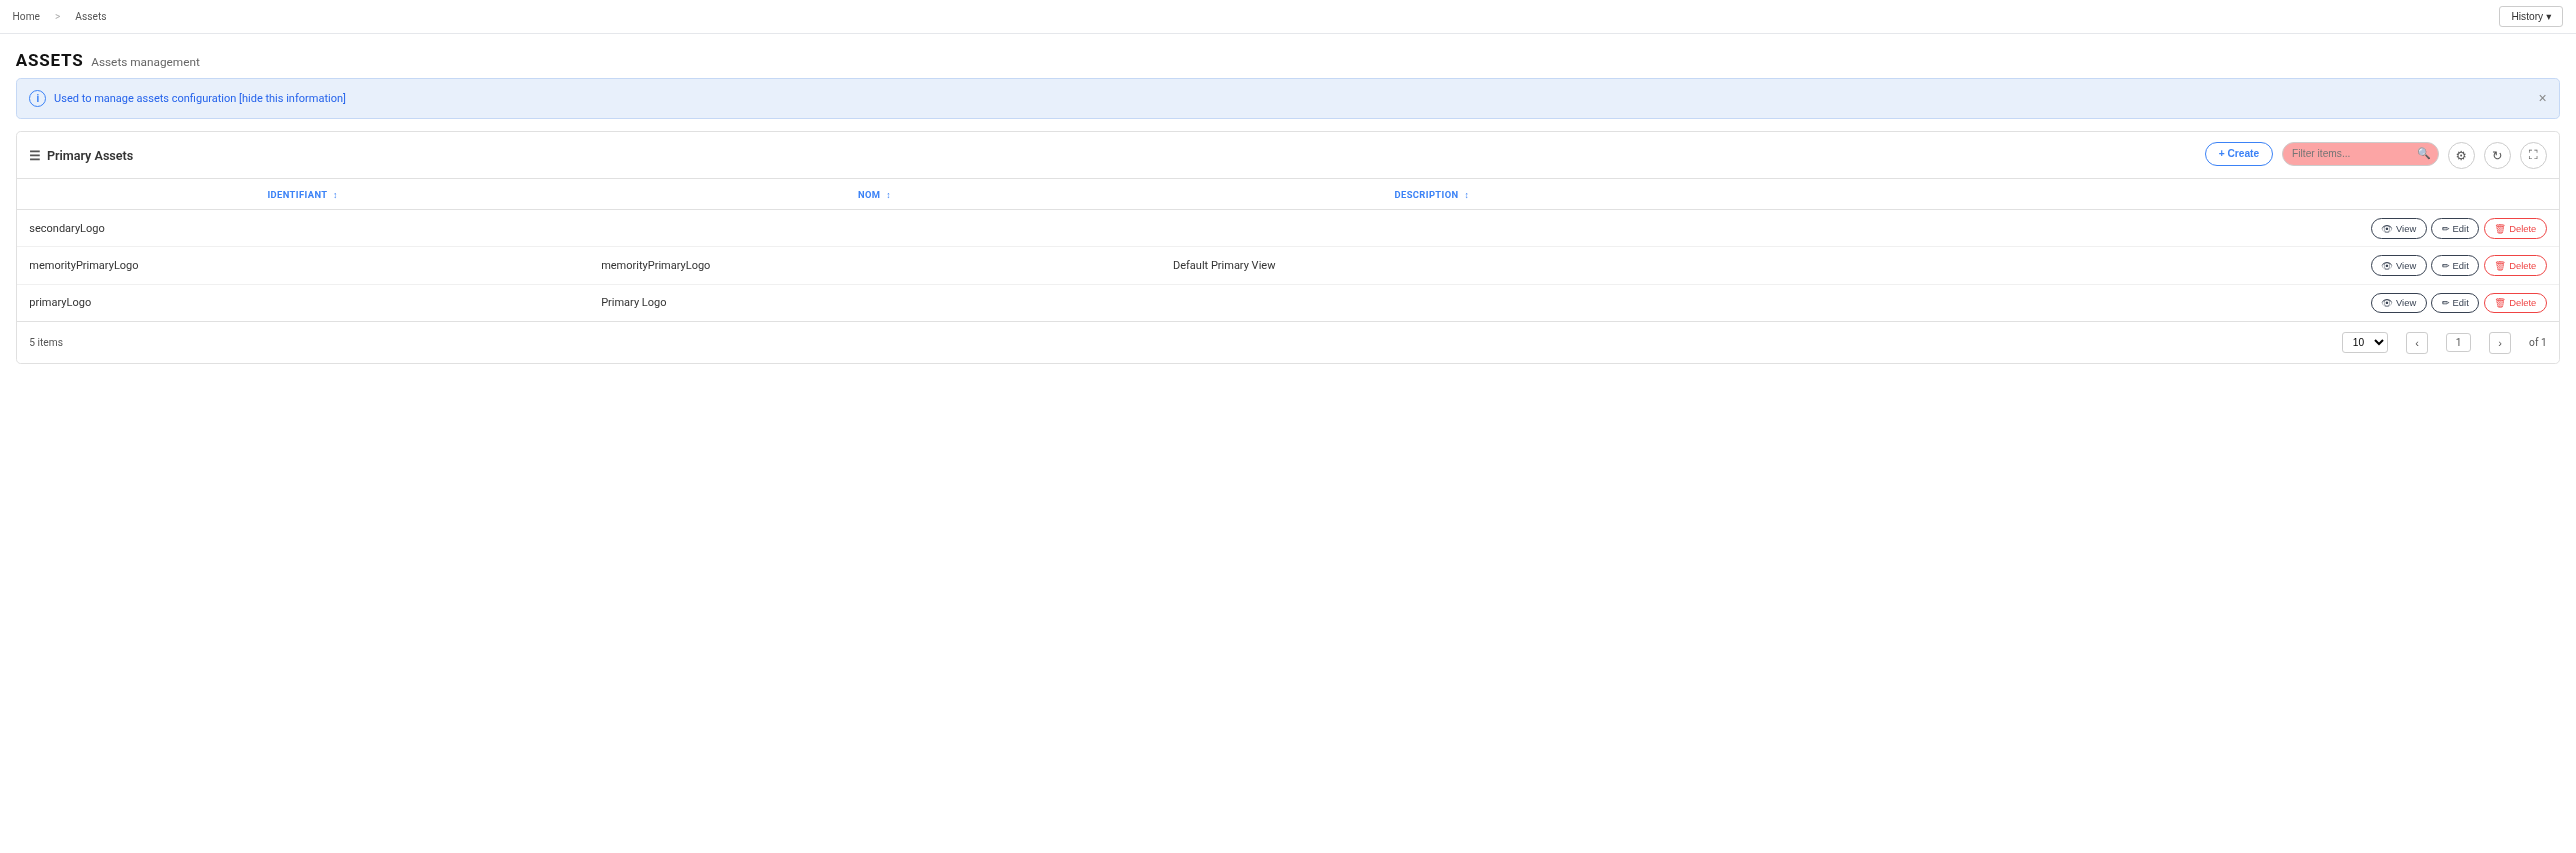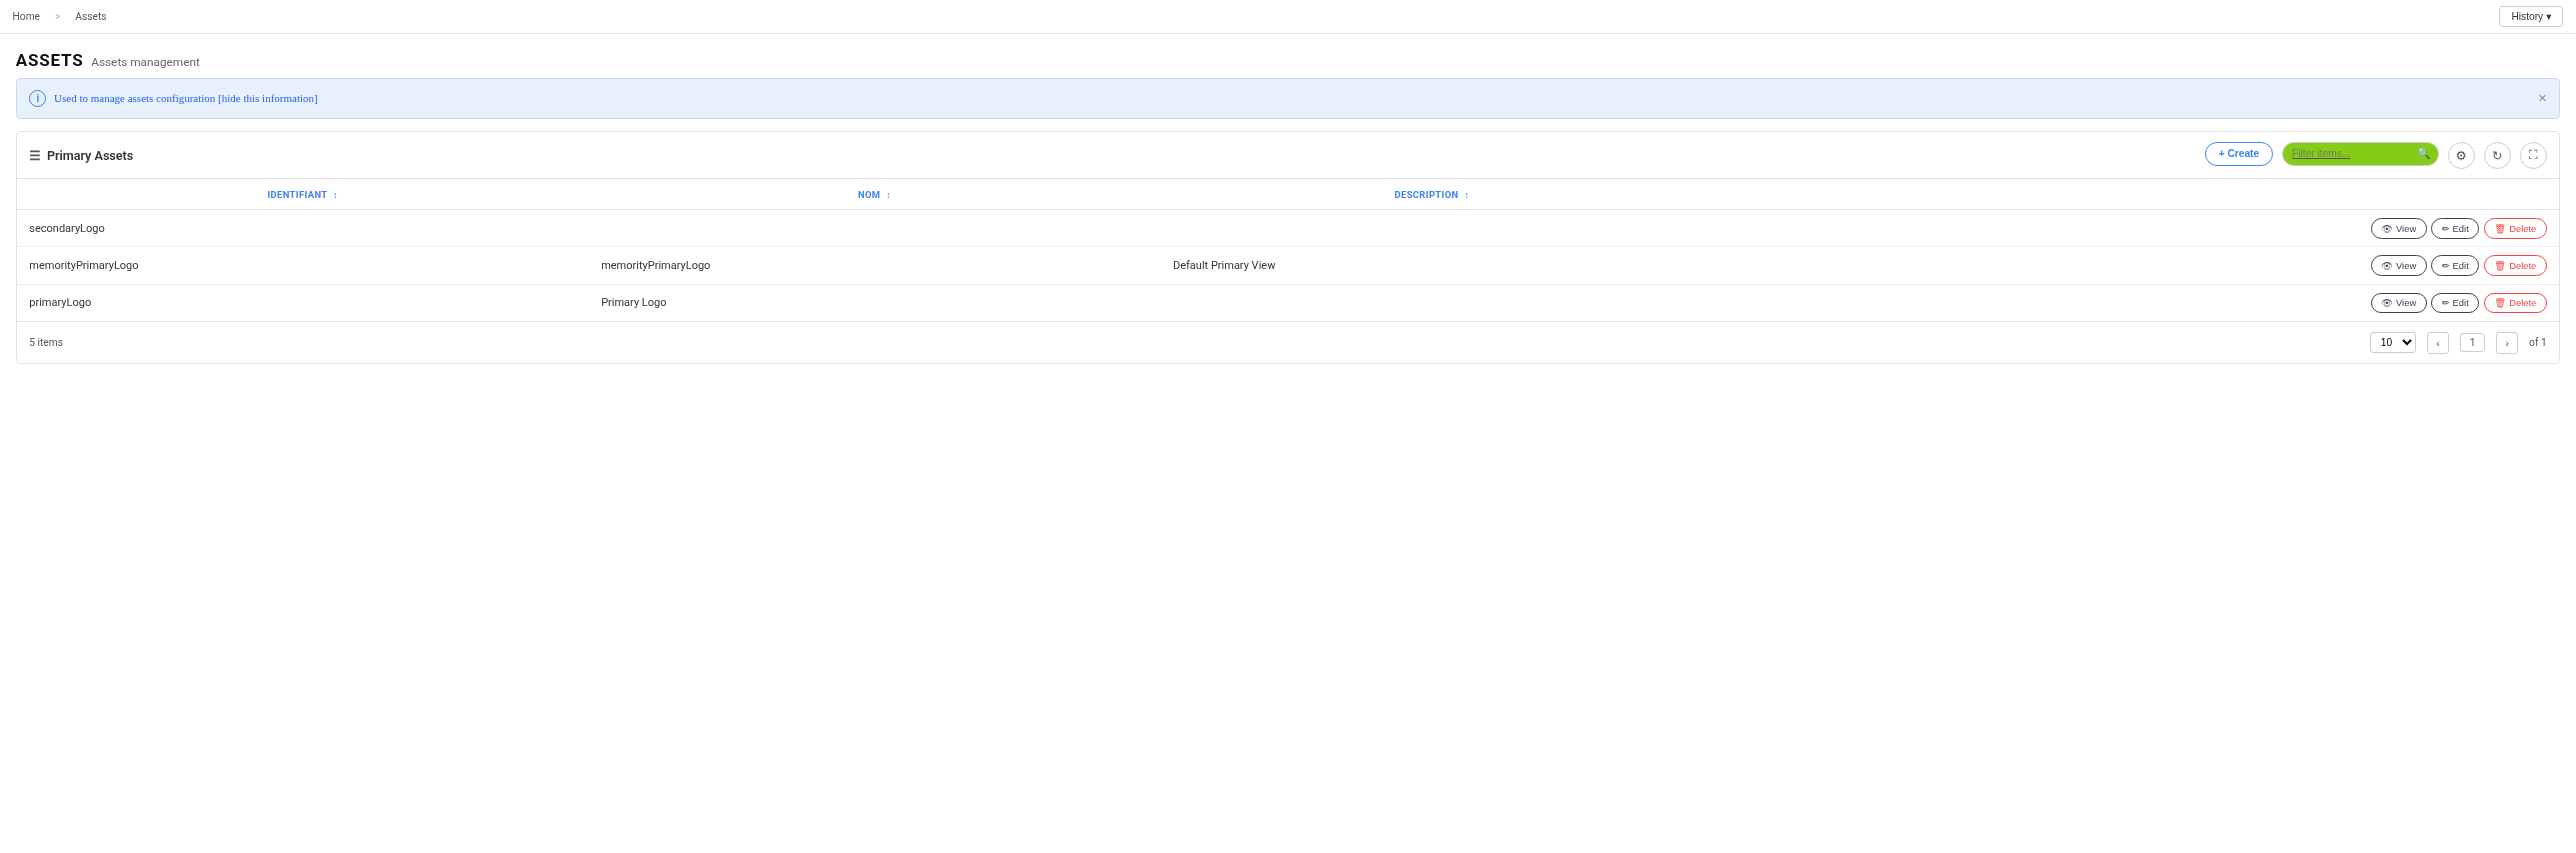--- a/index.html
+++ b/index.html
@@ -89,21 +89,20 @@
       align-items: center;
       justify-content: center;
       color: #3b82f6;
       font-weight: 700;
       font-size: 10.2px;
       flex-shrink: 0;
     }
     .info-text {
       color: #2563eb;
       font-size: 11px;
-      font-family: Liberation Serif, serif;
     }
     .info-close {
       background: none;
       border: none;
       font-size: 14px;
       color: #888;
       cursor: pointer;
       line-height: 1;
     }
     
@@ -154,24 +153,23 @@
       position: relative;
       display: flex;
       align-items: center;
     }
     .filter-input {
       padding: 5.5px 25px 5.5px 9.4px;
       border: 0.8px solid #ccc;
       border-radius: 15.7px;
       font-size: 10.2px;
       color: #555;
-      background: #84cc16;
+      background: #fca5a5;
       width: 157px;
       outline: none;
-      text-decoration: underline;
     }
     .filter-search-icon {
       position: absolute;
       right: 7.8px;
       color: #aaa;
       font-size: 11px;
     }
     .icon-btn {
       width: 27px;
       height: 27px;
@@ -262,21 +260,21 @@
       align-items: center;
       justify-content: space-between;
       padding: 9.4px 12.6px;
       border-top: 0.8px solid #e0e0e0;
       font-size: 10.2px;
       color: #555;
     }
     .pagination {
       display: flex;
       align-items: center;
-      gap: 11px;
+      gap: 18px;
     }
     .page-size-select {
       padding: 3.1px 6.3px;
       border: 0.8px solid #ccc;
       border-radius: 3.1px;
       font-size: 10.2px;
       background: #fff;
     }
     .page-nav-btn {
       width: 22px;

